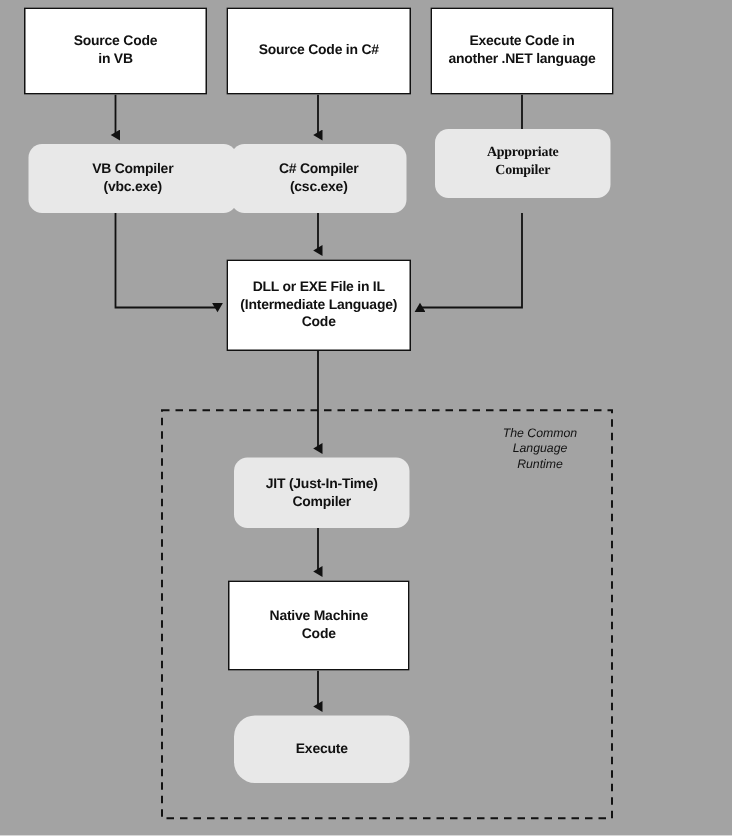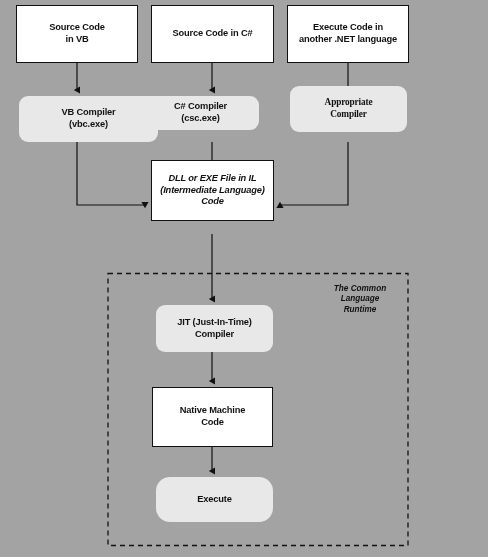--- a/index.html
+++ b/index.html
@@ -47,21 +47,21 @@
   }
   .node span {
     display: block;
     padding: 0 3px;
   }
   .cluster-label {
     position: absolute;
     text-align: center;
     font-size: 8.2px;
     font-style: italic;
-    font-weight: bold;
+    font-weight: normal;
     line-height: 10.4px;
     color: #111111;
     z-index: 2;
   }
 </style>
 </head>
 <body>
 
 <div id="canvas">
 
@@ -113,35 +113,35 @@
       </span>
   </div>
 
   <div class="node node-round" style="left:19px; top:96px; width:139px; height:46px;">
     <span>
         <span>VB Compiler</span>
         <span>(vbc.exe)</span>
       </span>
   </div>
 
-  <div class="node node-round" style="left:142px; top:96px; width:117px; height:34px;">
+  <div class="node node-round" style="left:154px; top:96px; width:117px; height:46px;">
     <span>
         <span>C# Compiler</span>
         <span>(csc.exe)</span>
       </span>
   </div>
 
   <div class="node node-round" style="left:290px; top:86px; width:117px; height:46px;font-family:Liberation Serif, serif;">
     <span>
         <span>Appropriate</span>
         <span>Compiler</span>
       </span>
   </div>
 
-  <div class="node node-rect" style="left:151px; top:160px; width:123px; height:61px;font-style:italic;">
+  <div class="node node-rect" style="left:151px; top:173px; width:123px; height:61px;">
     <span>
         <span>DLL or EXE File in IL</span>
         <span>(Intermediate Language)</span>
         <span>Code</span>
       </span>
   </div>
 
   <div class="cluster-label" style="left:320px; top:284px; width:80px;">
     <div>The Common</div>
     <div>Language</div>

